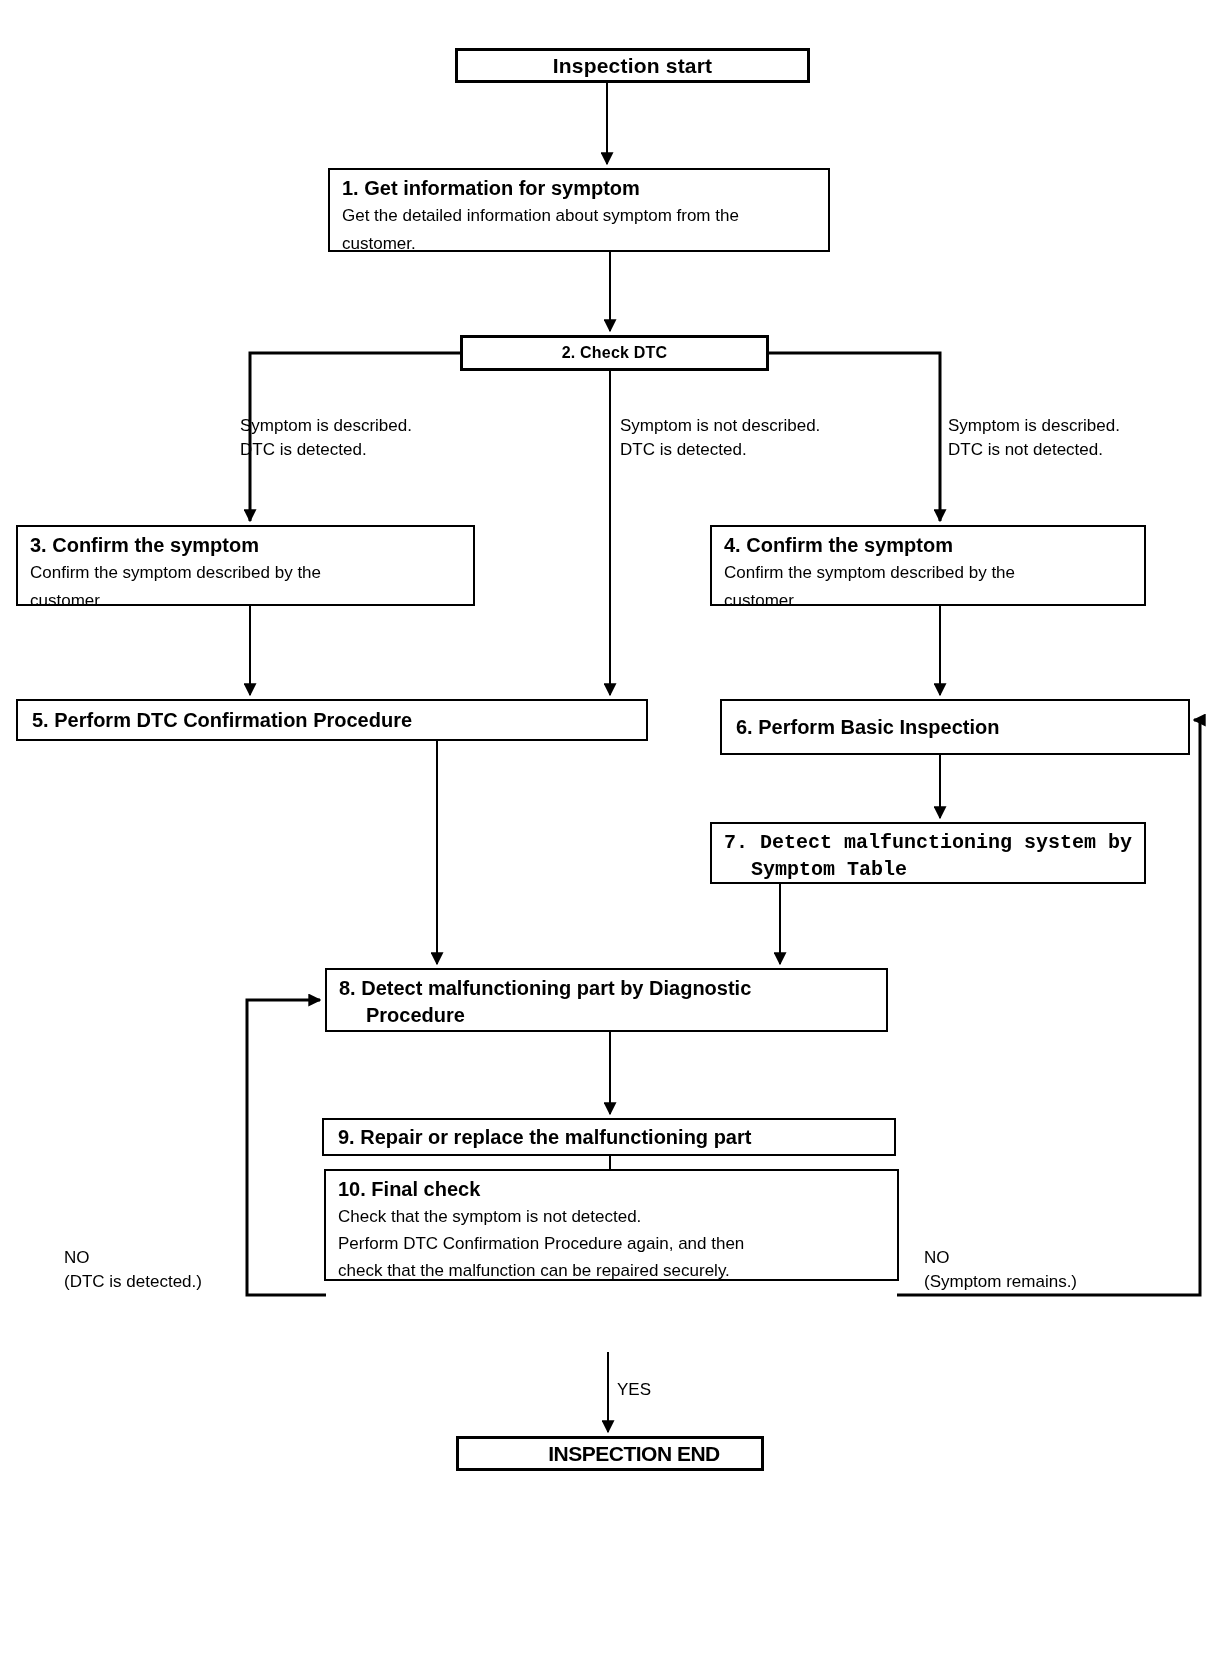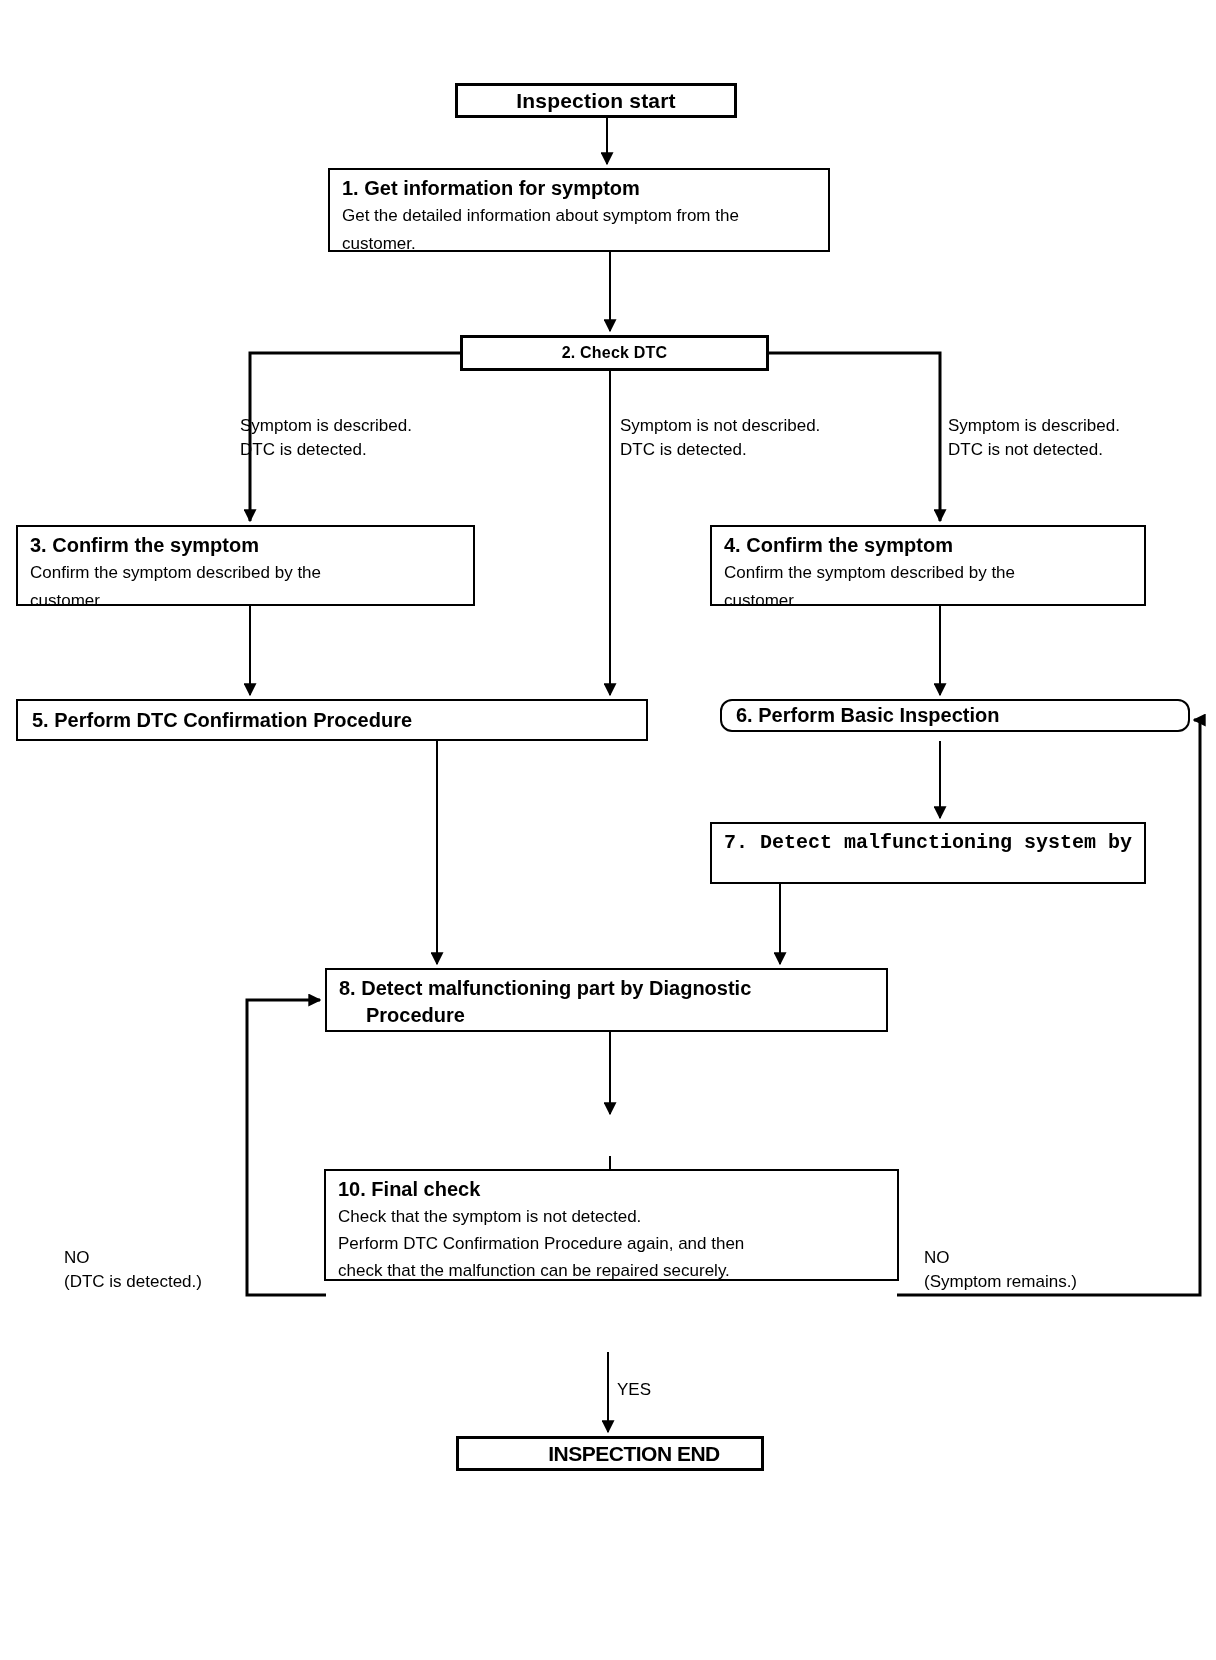--- a/index.html
+++ b/index.html
@@ -84,21 +84,21 @@
       <path stroke-width="2" d="M437 741 V964" marker-end="url(#ah)"></path>
       <path stroke-width="2" d="M780 884 V964" marker-end="url(#ah)"></path>
       <path stroke-width="2" d="M610 1032 V1114" marker-end="url(#ah)"></path>
       <path stroke-width="2" d="M610 1156 V1236" marker-end="url(#ah)"></path>
       <path stroke-width="2" d="M608 1352 V1432" marker-end="url(#ah)"></path>
       <path stroke-width="3" d="M326 1295 H247 V1000 H320" marker-end="url(#ah)"></path>
       <path stroke-width="3" d="M897 1295 H1200 V720 H1194" marker-end="url(#ah)"></path>
     </g>
   </svg>
 
-  <div class="node thick terminal" style="left:455px; top:48px; width:282px; height:35px;margin-top:35px;">
+  <div class="node thick terminal" style="left:455px; top:48px; width:355px; height:35px;">
     <span>Inspection start</span>
   </div>
 
   <div class="node step" style="left:328px; top:168px; width:502px; height:84px;">
     <div class="title">1. Get information for symptom</div>
     <div class="body">
       <div>Get the detailed information about symptom from the</div>
       <div>customer.</div>
     </div>
   </div>
@@ -133,37 +133,41 @@
     <div class="body">
       <div>Confirm the symptom described by the</div>
       <div>customer.</div>
     </div>
   </div>
 
   <div class="node bar" style="left:16px; top:699px; width:632px; height:42px;align-items:center;">
     <span>5. Perform DTC Confirmation Procedure</span>
   </div>
 
-  <div class="node bar" style="left:720px; top:699px; width:470px; height:33px;border-radius:12px;">
+  <div class="node bar" style="left:720px; top:699px; width:470px; height:56px;">
     <span>6. Perform Basic Inspection</span>
   </div>
 
   <div class="node step" style="left:710px; top:822px; width:436px; height:62px;font-family:Liberation Mono, monospace;">
     <div class="title">
       <div>7. Detect malfunctioning system by</div>
+      <div class="l2">Symptom Table</div>
     </div>
   </div>
 
   <div class="node step" style="left:325px; top:968px; width:563px; height:64px;">
     <div class="title">
       <div>8. Detect malfunctioning part by Diagnostic</div>
       <div class="l2">Procedure</div>
     </div>
   </div>
 
+  <div class="node bar" style="left:322px; top:1118px; width:574px; height:38px;">
+    <span>9. Repair or replace the malfunctioning part</span>
+  </div>
 
   <div class="node step" style="left:324px; top:1169px; width:575px; height:112px;">
     <div class="title">10. Final check</div>
     <div class="body" style="line-height:27px;">
       <div>Check that the symptom is not detected.</div>
       <div>Perform DTC Confirmation Procedure again, and then</div>
       <div>check that the malfunction can be repaired securely.</div>
     </div>
   </div>
 

